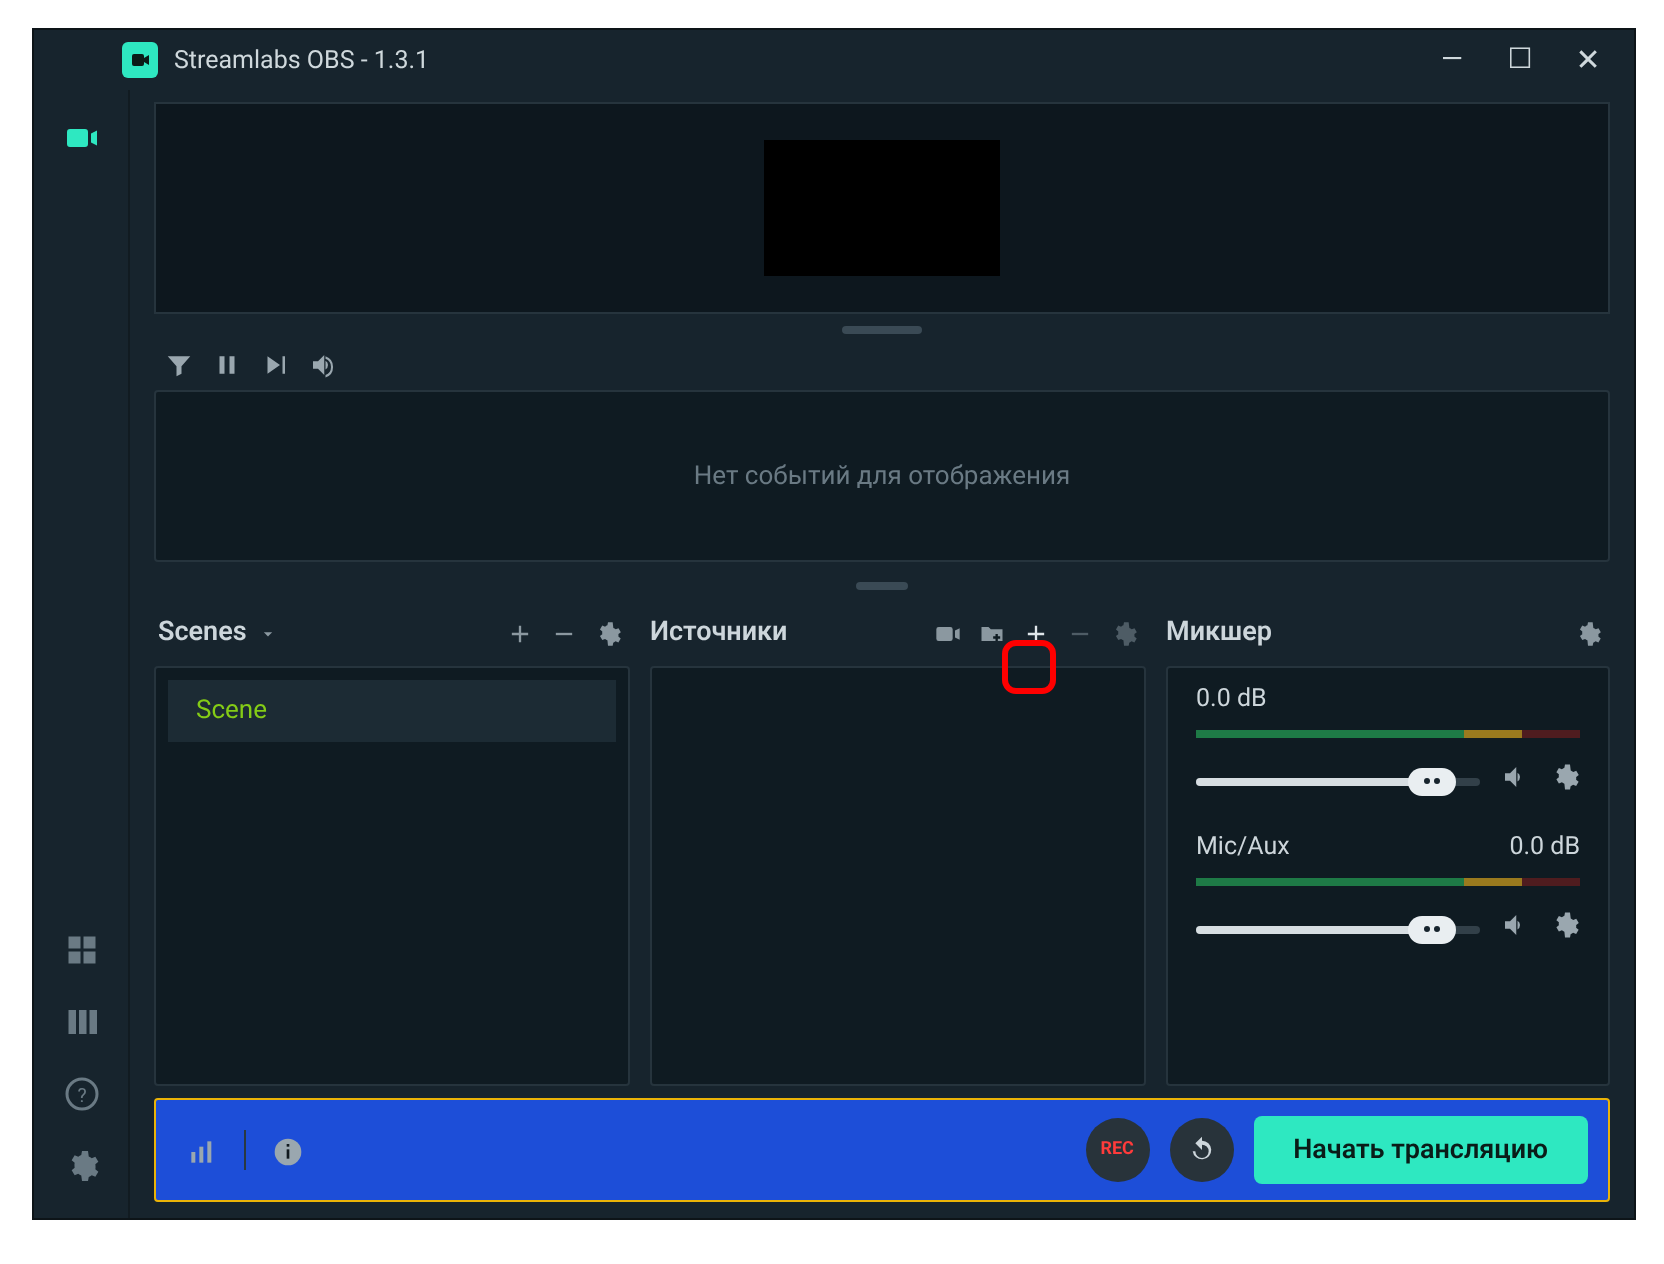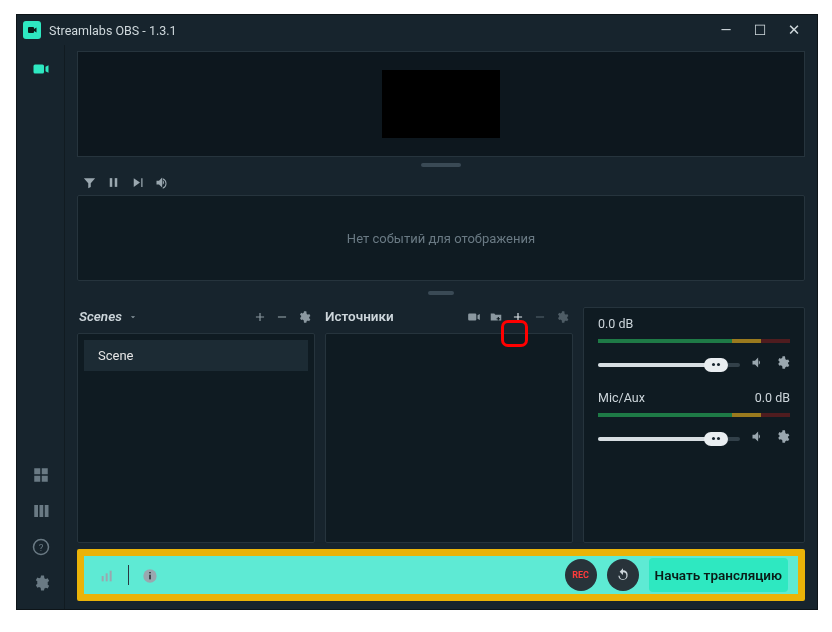--- a/index.html
+++ b/index.html
@@ -1,21 +1,21 @@
 <!DOCTYPE html>
 <html><head>
 <meta charset="utf-8">
 <style>
 * { margin: 0; padding: 0; box-sizing: border-box; }
 html, body { width: 832px; height: 632px; background: #fff; font-family: "Segoe UI", Roboto, Arial, sans-serif; overflow: hidden; }
 
 .window { position: absolute; left: 16px; top: 14px; width: 802px; height: 596px; background: #17242d; border: 1px solid #0d1418; }
 
 
-.titlebar { height: 30px; display: flex; align-items: center; padding: 0 6px; background: #17242d; }
+.titlebar { height: 30px; display: flex; align-items: center; padding: 0 6px; background: #17242d; margin-left: 38px; }
 .titlebar .logo { width: 18px; height: 18px; background:#2ee8c1; border-radius:3px; margin-right:8px; display:flex; align-items:center; justify-content:center;}
 .titlebar .logo svg{width:12px;height:12px;}
 .titlebar .title { color: #cfd8dc; font-size: 12.5px; flex:1;}
 .titlebar .winbtn { width:34px; text-align:center; color:#cfd8dc; font-size:14px; line-height:30px;}
 .titlebar .close { font-size:15px;}
 
 
 .body { display:flex; height: calc(100% - 30px);}
 .sidebar { width: 48px; background:#17242d; display:flex; flex-direction:column; align-items:center; padding-top:6px; border-right:1px solid rgba(0,0,0,0.25);}
 .sidebar .sicon { width:48px; height:36px; display:flex; align-items:center; justify-content:center; color:#6a7a84;}
@@ -46,49 +46,49 @@
 .sources-col{width:248px;}
 .mixer-col{flex:1;}
 
 .panel-head { display:flex; align-items:center; height:26px; color:#cdd6db;}
 .panel-head .ptitle { font-weight:600; font-size:13.5px;}
 .panel-head .picon { color:#8b98a0; width:22px; text-align:center;}
 .panel-head .picon.dim { color:#4e5c65;}
 .panel-head .spacer2{flex:1;}
 .panel-head svg{width:14px;height:14px;fill:currentColor;vertical-align:middle;}
 .panel-head .chev svg{width:10px;height:10px;}
-.panel-head .ptitle-pad { margin-left:2px;font-style:italic;}
+.panel-head .ptitle-pad { margin-left:2px;}
 
 .panel-body { margin-top:4px; flex:1; background:#0f1b22; border:1px solid #26343d; border-radius:2px; overflow:hidden;}
-.scene-item { background:#1c2b34; color:#e5e5e5; font-size:13px; padding:8px 14px; margin:6px;}
+.scene-item { background:#1c2b34; color:#84cc16; font-size:13px; padding:8px 14px; margin:6px;}
 .mixer-body { padding:8px 14px;}
 .mixer-track { margin-bottom:16px;}
 .mixer-row1 { display:flex; color:#cdd6db; font-size:12.5px; margin-bottom:8px;}
 .mixer-row1 .mname{flex:1;}
 .meter { height:4px; position:relative; margin-bottom:12px;}
 .meter .bar{position:absolute;left:0;top:0;height:4px;}
 .meter .g{background:#1e7a46;width:70%;}
 .meter .y{background:#9a7a1e;left:70%;width:15%;}
 .meter .r{background:#7a1e1e;left:85%;width:15%; opacity:.6;}
 .slider-row { display:flex; align-items:center; gap:10px;}
 .slider { flex:1; height:4px; background:#324049; position:relative; border-radius:2px;}
 .slider .fill{position:absolute;left:0;top:0;height:4px;background:#d7dee2;width:83%; border-radius:2px;}
 .slider .thumb{position:absolute;left:83%;top:50%;transform:translate(-50%,-50%);width:24px;height:14px;background:#e9eef1;border-radius:8px;display:flex;align-items:center;justify-content:center;gap:2px;}
 .slider .thumb span{width:3px;height:3px;background:#17242d;border-radius:50%;}
 .row-icon{color:#9aa7af;}
 .row-icon svg{width:15px;height:15px;fill:currentColor;}
 
 
-.bottom { height:52px; margin:6px 12px 8px 12px; background:#5eead4; border:7px solid #eab308; display:flex; align-items:center; padding:0 10px; border-radius:2px;}
+.bottom { height:52px; margin:6px 12px 8px 12px; background:#1d4ed8; border:1px solid #eab308; display:flex; align-items:center; padding:0 10px; border-radius:2px;}
 .bottom .bicon{ color:#9aa7af; width:26px; text-align:center;}
 .bottom svg{width:16px;height:16px;fill:currentColor;vertical-align:middle;}
 .bottom .sep{flex:1;}
 .rec{ width:32px;height:32px; border-radius:50%; background:#28333a; color:#ff3b3b; font-size:9px; font-weight:700; display:flex; align-items:center; justify-content:center; margin-right:10px;}
 .undo{ width:32px;height:32px;border-radius:50%; background:#28333a; color:#cdd6db; display:flex;align-items:center;justify-content:center; margin-right:10px;}
-.go-btn{ background:#2ee8c1; color:#0a1c18; font-size:13.5px; font-weight:600; height:34px; padding:0 6px; border-radius:4px; display:flex; align-items:center;}
+.go-btn{ background:#2ee8c1; color:#0a1c18; font-size:13.5px; font-weight:600; height:34px; padding:0 20px; border-radius:4px; display:flex; align-items:center;}
 
 
 .highlight-box{ position:absolute; border:3px solid #ff0000; border-radius:7px; width:27px; height:27px; left:484px; top:305px; pointer-events:none;}
 </style>
 </head>
 <body>
 
 <div class="window">
 
   <div class="titlebar">
@@ -210,20 +210,27 @@
                   <rect x="5" y="11" width="14" height="2"></rect>
                 </svg></div>
             <div class="picon dim"><svg viewBox="0 0 24 24">
                   <path d="M12 8a4 4 0 100 8 4 4 0 000-8zm9 4l2-1.6-2-3.4-2.4 1a7 7 0 00-2-1.2L16 2h-4l-.5 2.6a7 7 0 00-2 1.2l-2.4-1-2 3.4 2 1.6a7 7 0 000 2.4l-2 1.6 2 3.4 2.4-1a7 7 0 002 1.2L12 22h4l.5-2.6a7 7 0 002-1.2l2.4 1 2-3.4-2-1.6a7 7 0 000-2.4z"></path>
                 </svg></div>
           </div>
           <div class="panel-body"></div>
         </div>
 
         <div class="panel-col mixer-col">
+          <div class="panel-head">
+            <div class="ptitle">Микшер</div>
+            <div class="spacer2"></div>
+            <div class="picon"><svg viewBox="0 0 24 24">
+                  <path d="M12 8a4 4 0 100 8 4 4 0 000-8zm9 4l2-1.6-2-3.4-2.4 1a7 7 0 00-2-1.2L16 2h-4l-.5 2.6a7 7 0 00-2 1.2l-2.4-1-2 3.4 2 1.6a7 7 0 000 2.4l-2 1.6 2 3.4 2.4-1a7 7 0 002 1.2L12 22h4l.5-2.6a7 7 0 002-1.2l2.4 1 2-3.4-2-1.6a7 7 0 000-2.4z"></path>
+                </svg></div>
+          </div>
           <div class="panel-body mixer-body">
             <div class="mixer-track">
               <div class="mixer-row1">
                 <div>0.0 dB</div>
               </div>
               <div class="meter">
                   <div class="bar g"></div>
                   <div class="bar y"></div>
                   <div class="bar r"></div>
                 </div>

